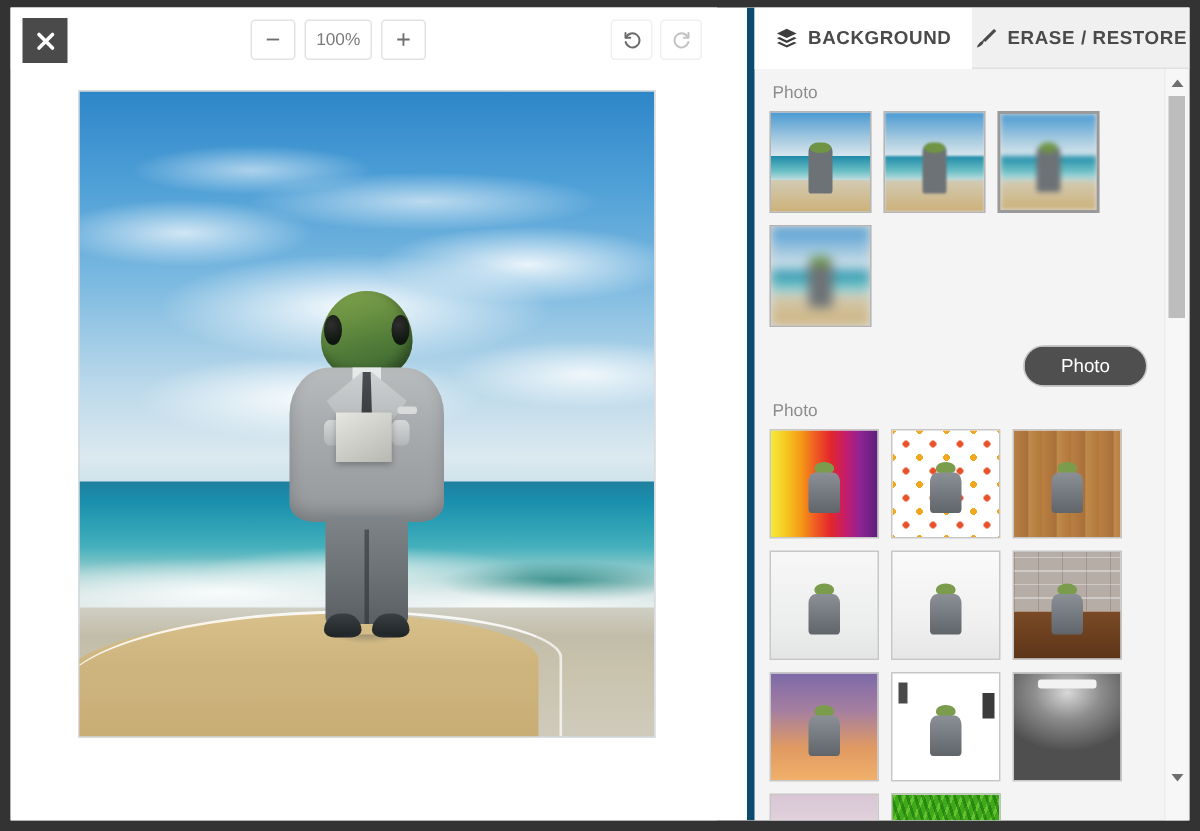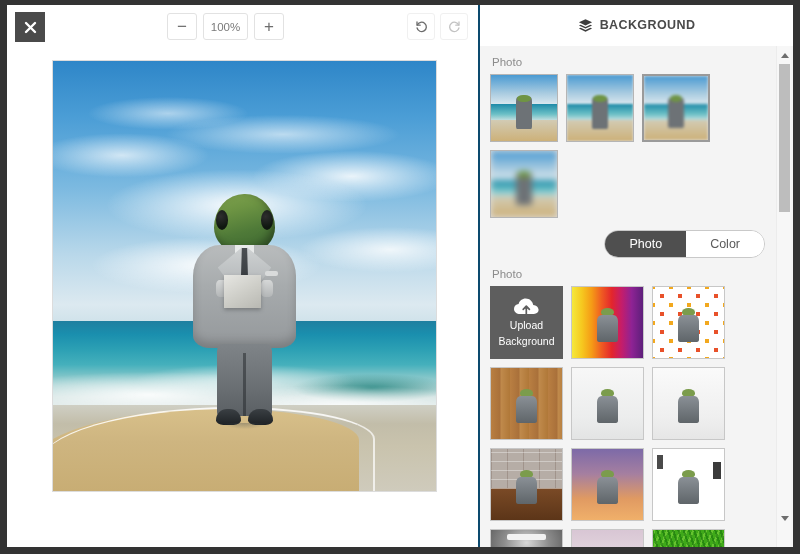--- a/index.html
+++ b/index.html
@@ -244,22 +244,23 @@
     cursor: pointer;
     font-family: "Liberation Sans", sans-serif;
   }
 
   
   .panel {
     position: relative;
     flex: 1 1 auto;
     height: 100%;
     background: #f4f4f4;
-    border-left: 2px solid #0c4a6e;
-    overflow: hidden;
+    border-left: 5px solid #0c4a6e;
+    overflow: hidden;
+    margin-left: 20px;
   }
 
   .tabs { display: flex; height: 41px; background: #f4f4f4; }
   .tab {
     flex: 1;
     display: flex; align-items: center; justify-content: center;
     gap: 7px;
     font-size: 12.5px;
     font-weight: bold;
     letter-spacing: .4px;
@@ -485,20 +486,28 @@
 
     <div class="tabs">
       <div class="tab active">
         <svg width="15" height="15" viewBox="0 0 16 16">
           <path d="M8 1.3 L15 4.6 L8 7.9 L1 4.6 Z" fill="#3d3d3d"></path>
           <path d="M1 8 L8 11.3 L15 8 L13.2 7.15 L8 9.6 L2.8 7.15 Z" fill="#3d3d3d"></path>
           <path d="M1 11.3 L8 14.6 L15 11.3 L13.2 10.45 L8 12.9 L2.8 10.45 Z" fill="#3d3d3d"></path>
         </svg>
         <span>BACKGROUND</span>
       </div>
+      <div class="tab">
+        <svg width="15" height="15" viewBox="0 0 16 16" fill="none" stroke="#4a4a4a" stroke-width="1.15">
+          <path d="M13.6 2.2 L6.6 9.2 L5.1 10.7 L3.4 12.4 L2.1 13.7 L3.4 12.4 L5.1 10.7"></path>
+          <path d="M13.6 2.2 L14.3 2.9 L7.3 9.9 L6.6 9.2 Z" fill="#4a4a4a"></path>
+          <path d="M5.1 10.7 Q3.6 11.1 2.4 13.6 Q5.0 12.6 5.5 11.1 Z" fill="#4a4a4a"></path>
+        </svg>
+        <span>ERASE / RESTORE</span>
+      </div>
     </div>
 
     <div class="panel-body">
 
       <div class="section-label">Photo</div>
 
       <div class="thumb-row">
         <div class="thumb">
           <div class="mini" style="filter:blur(0px)">
             <div class="m-sky"></div>
@@ -533,36 +542,27 @@
               <div class="m-sand"></div>
             <div class="m-fig"></div>
               <div class="m-head"></div>
           </div>
         </div>
       </div>
 
       <div class="toggle-wrap">
         <div class="toggle">
           <div class="toggle-opt active">Photo</div>
-          <div class="toggle-opt">Color</div>
         </div>
       </div>
 
       <div class="section-label">Photo</div>
 
       <div class="photo-grid">
 
-        <div class="ptile upload-tile">
-          <svg width="28" height="20" viewBox="0 0 28 20">
-            <path d="M7.2 17 C3.4 17 1 14.7 1 11.9 C1 9.4 3 7.2 5.6 7 C6.3 3.7 9.2 1.4 12.7 1.4 C16.6 1.4 19.8 4.3 20.2 8 C23.3 8.2 25.6 10.4 25.6 13.1 C25.6 15.4 23.6 17 21 17 Z" fill="#ffffff"></path>
-            <path d="M13.3 17.5 L13.3 9.6 M10.2 12.4 L13.3 9.2 L16.4 12.4" stroke="#5e5e5e" stroke-width="1.7" fill="none" stroke-linecap="round" stroke-linejoin="round"></path>
-          </svg>
-          <div class="ul">Upload</div>
-          <div class="ul">Background</div>
-        </div>
 
         <div class="ptile bg-rainbow">
           <div class="p-fig">
               <div class="pf-head"></div>
               <div class="pf-body"></div>
             </div>
         </div>
         <div class="ptile bg-dots">
           <div class="p-fig">
               <div class="pf-head"></div>

